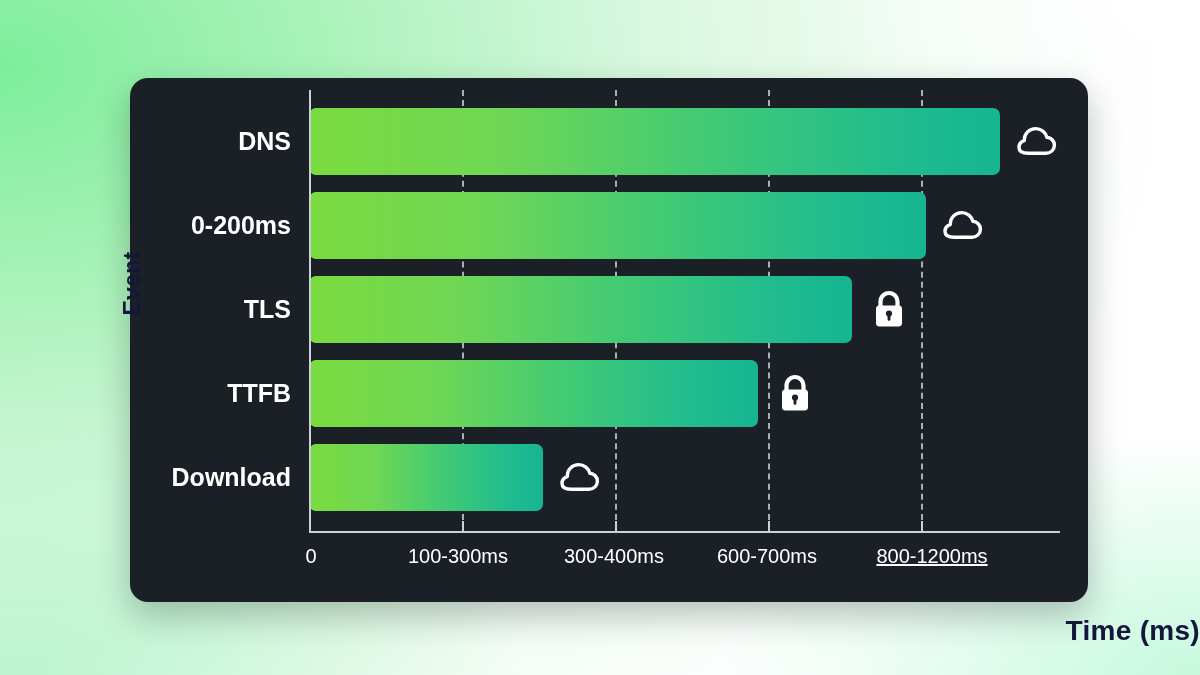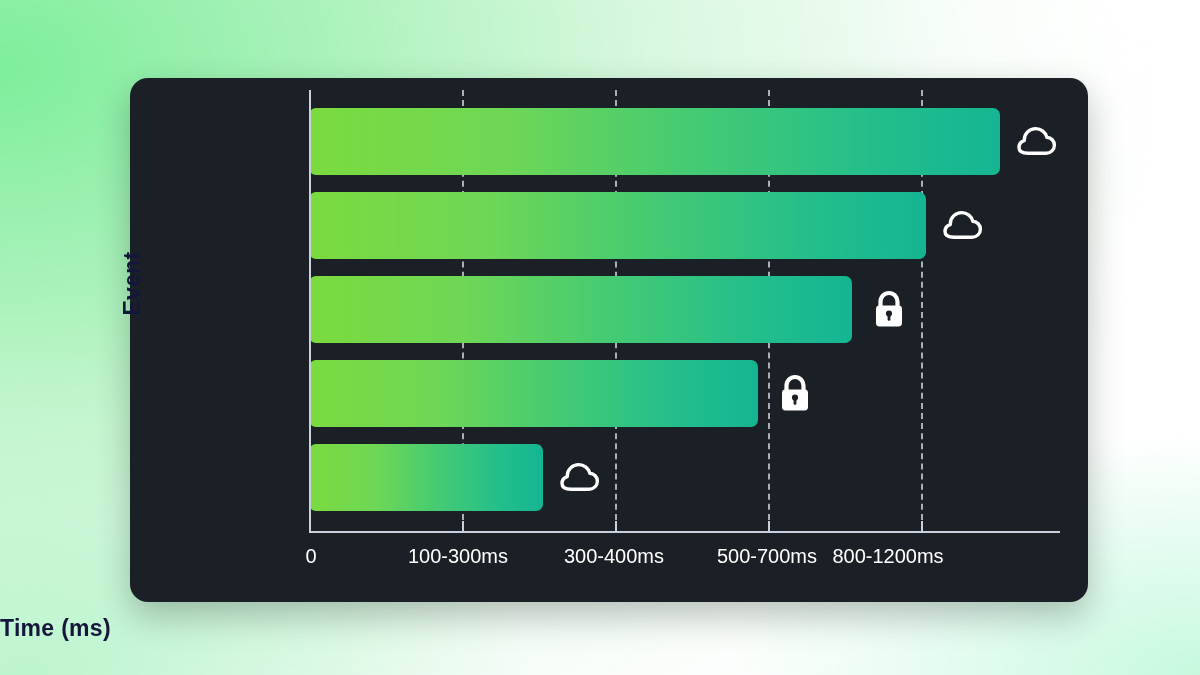--- a/index.html
+++ b/index.html
@@ -46,22 +46,22 @@
     box-shadow: 0 14px 34px rgba(20, 35, 28, 0.28);
     z-index: 2;
   }
 
   
   .axis-title-x {
     position: absolute;
     left: 0;
     top: 615px;
     width: 1200px;
-    text-align: left;
-    font-size: 23px;
+    text-align: right;
+    font-size: 28px;
     font-weight: bold;
     color: #14163C;
     letter-spacing: 0.3px;
     z-index: 3;
   }
   .axis-title-y {
     position: absolute;
     left: 62px;
     top: 270px;
     width: 140px;
@@ -246,28 +246,35 @@
     <div class="bar-row" style="top:354px;">
       <div class="bar" style="width:234px;"></div>
       <div class="bar-icon" style="left:248px;">
         <svg width="46" height="46" viewBox="0 0 46 46" aria-hidden="true">
           <path d="M14.2 34.2h17.9c4.6 0 8.3-3.6 8.3-8.0 0-4.2-3.3-7.6-7.5-7.9-1.2-5.0-5.8-8.7-11.2-8.7-6.3 0-11.4 5.0-11.4 11.1 0 0.3 0 0.6 0 0.9-3.1 0.9-5.3 3.7-5.3 6.9 0 3.9 3.2 5.7 9.2 5.7z" fill="none" stroke="#FFFFFF" stroke-width="3.4" stroke-linejoin="round"></path>
         </svg>
       </div>
     </div>
   </div>
 
+  <div class="cat-col">
+    <div class="cat-label" style="top:18px;">DNS</div>
+    <div class="cat-label" style="top:102px;">0-200ms</div>
+    <div class="cat-label" style="top:186px;">TLS</div>
+    <div class="cat-label" style="top:270px;">TTFB</div>
+    <div class="cat-label" style="top:354px;">Download</div>
+  </div>
 
   <div class="tick-mark" style="left:309px;"></div>
   <div class="tick-mark" style="left:462px;"></div>
   <div class="tick-mark" style="left:615px;"></div>
   <div class="tick-mark" style="left:768px;"></div>
   <div class="tick-mark" style="left:921px;"></div>
 
   <div class="tick-label" style="left:311px;">0</div>
   <div class="tick-label" style="left:458px;">100-300ms</div>
   <div class="tick-label" style="left:614px;">300-400ms</div>
-  <div class="tick-label" style="left:767px;">500-700ms</div>
-  <div class="tick-label" style="left:888px;">800-1200ms</div>
+  <div class="tick-label" style="left:767px;">600-700ms</div>
+  <div class="tick-label" style="left:932px;text-decoration:underline;">800-1200ms</div>
 
   <div class="axis-title-x">Time (ms)</div>
 
 </div>
 
 </body></html>

